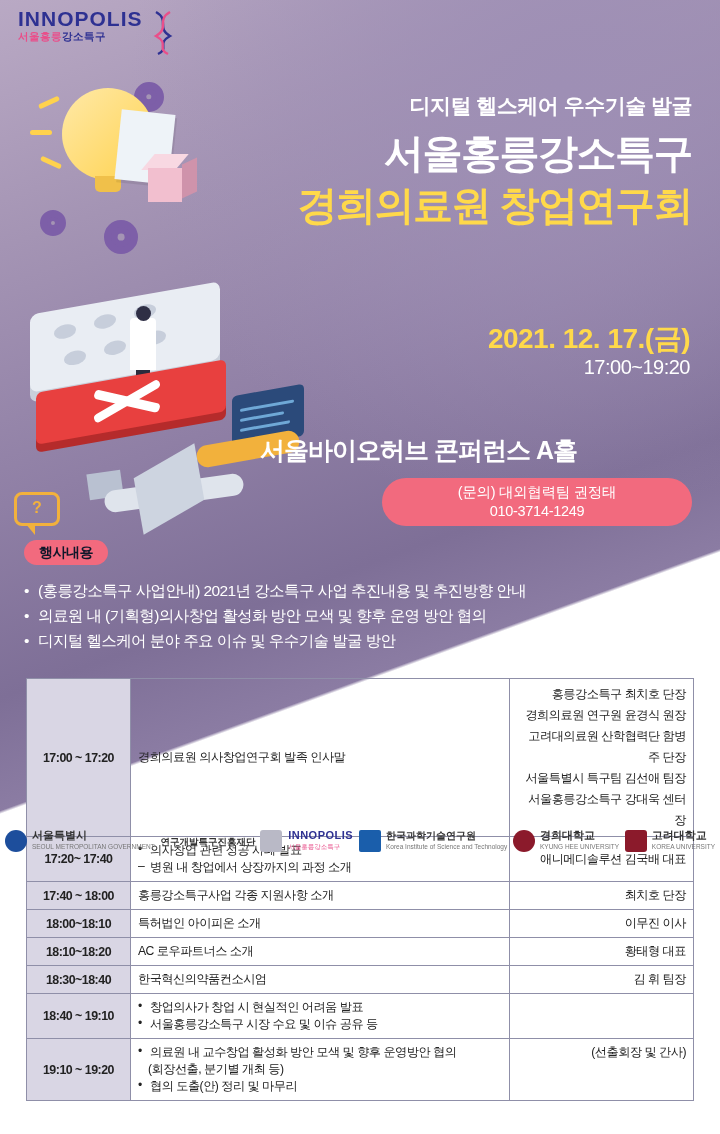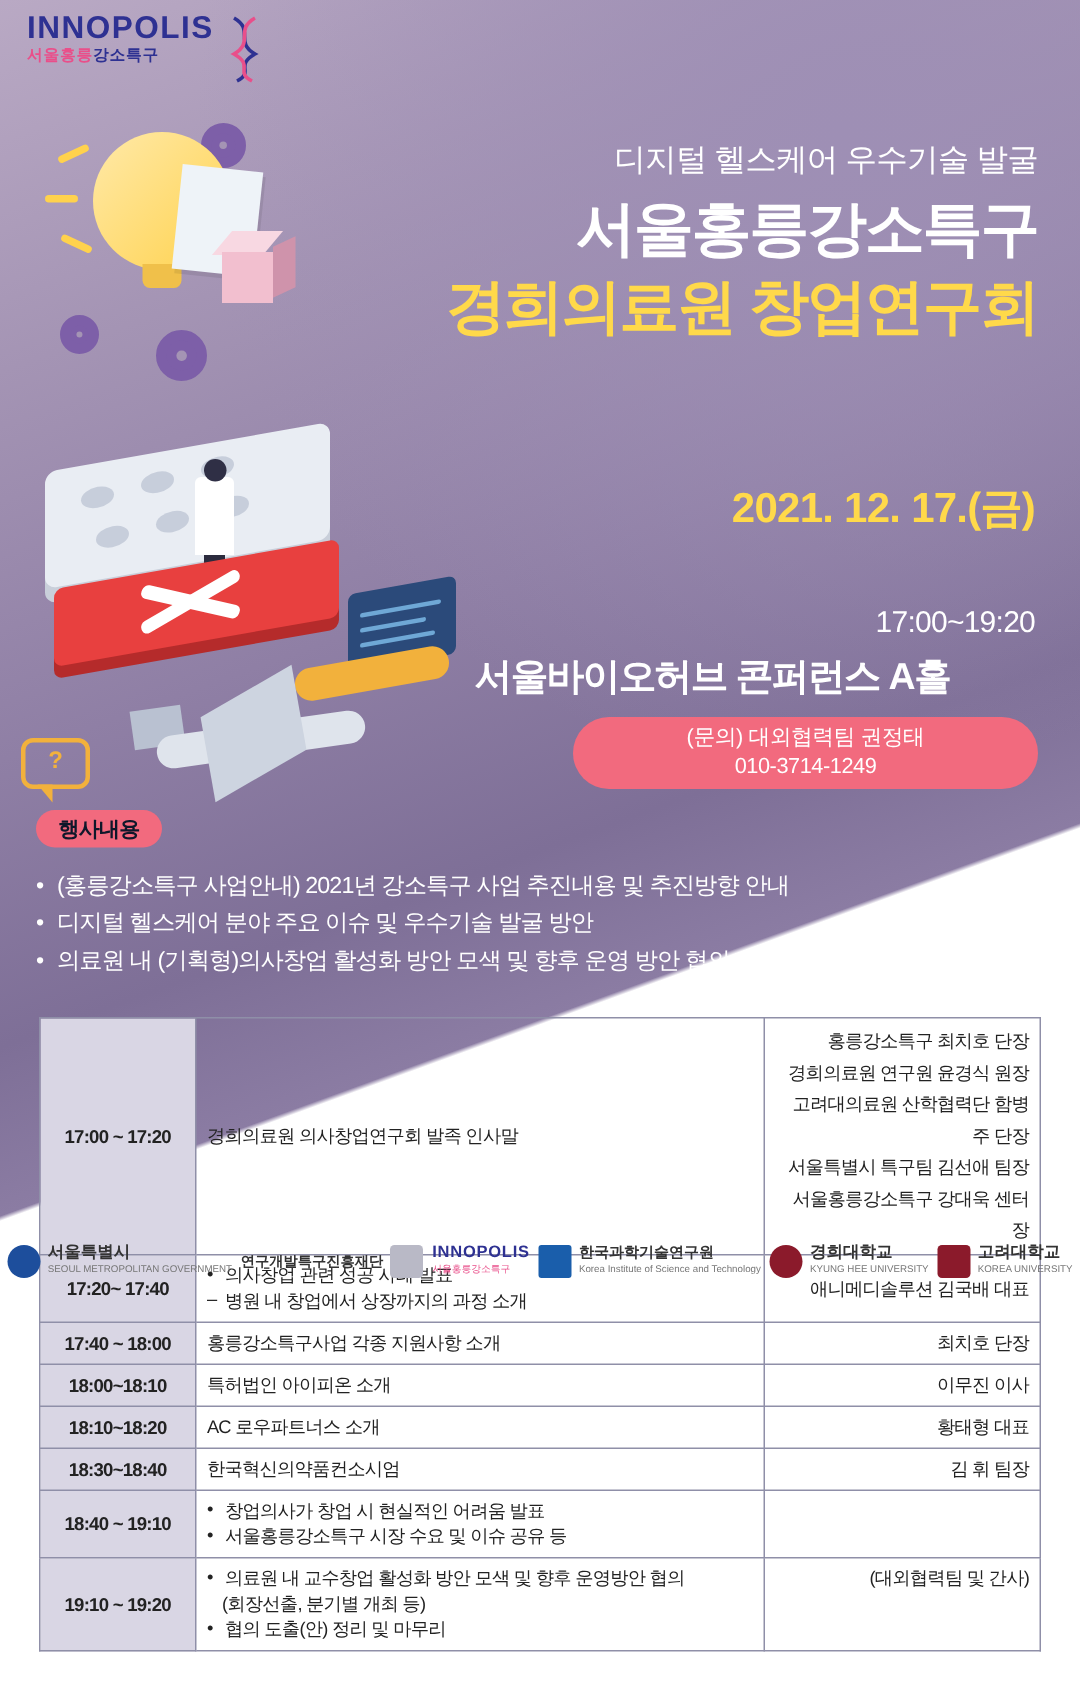--- a/index.html
+++ b/index.html
@@ -140,39 +140,39 @@
   .chat span{
     position:absolute; left:0; right:0; top:4px; text-align:center;
     color:#f2b13c; font-size:16px; font-weight:bold;
   }
 
   
   .head-wrap{
     position:absolute; right:28px; top:92px; width:430px; text-align:right;
     color:#fff;
   }
-  .h-pre{ font-size:21px; font-weight:normal; letter-spacing:-.5px;text-align:right; }
+  .h-pre{ font-size:21px; font-weight:bold; letter-spacing:-.5px;text-align:right; }
   .h-main{
     font-size:40px; font-weight:bold; letter-spacing:-1.5px;
     margin-top:8px; line-height:50px;
   }
   .h-main2{
     font-size:40px; font-weight:bold; letter-spacing:-1.5px;
     color:#ffd94a; line-height:54px;
   }
   .date{
     position:absolute; right:30px; top:320px; width:420px; text-align:right;
     color:#ffd94a; font-size:28px; font-weight:bold; letter-spacing:-.5px;
   }
   .time{
     position:absolute; right:30px; top:356px; width:420px; text-align:right;
-    color:#ffffff; font-size:20px; letter-spacing:-.5px;margin-top:48px;
+    color:#ffffff; font-size:20px; letter-spacing:-.5px;
   }
   .venue{
-    position:absolute; right:30px; top:434px; width:430px; text-align:center;
+    position:absolute; right:30px; top:434px; width:430px; text-align:left;
     color:#ffffff; font-size:25px; font-weight:bold; letter-spacing:-1px;
   }
   .contact{
     position:absolute; right:28px; top:478px; width:310px; height:48px;
     background:#f26a7e; border-radius:24px; color:#fff;
     display:flex; flex-direction:column; align-items:center; justify-content:center;
     font-size:14.5px; line-height:19px; letter-spacing:-.3px;
   }
 
   
@@ -299,22 +299,22 @@
   <div class="venue">서울바이오허브 콘퍼런스 A홀</div>
 
   <div class="contact">
     <div>(문의) 대외협력팀 권정태</div>
     <div>010-3714-1249</div>
   </div>
 
   <div class="badge">행사내용</div>
   <ul class="bullets">
     <li>(홍릉강소특구 사업안내) 2021년 강소특구 사업 추진내용 및 추진방향 안내</li>
+    <li>의료원 내 (기획형)의사창업 활성화 방안 모색 및 향후 운영 방안 협의</li>
     <li>디지털 헬스케어 분야 주요 이슈 및 우수기술 발굴 방안</li>
-    <li>의료원 내 (기획형)의사창업 활성화 방안 모색 및 향후 운영 방안 협의</li>
   </ul>
 
   <table class="schedule">
     <tbody>
       <tr>
         <td class="tcol">17:00 ~ 17:20</td>
         <td class="desc">경희의료원 의사창업연구회 발족 인사말</td>
         <td class="who who-multi">
           <div>홍릉강소특구 최치호 단장</div>
           <div>경희의료원 연구원 윤경식 원장</div>
@@ -367,21 +367,21 @@
         <td class="who"></td>
       </tr>
 
       <tr>
         <td class="tcol">19:10 ~ 19:20</td>
         <td class="desc">
           <div class="b-line">의료원 내 교수창업 활성화 방안 모색 및 향후  운영방안 협의</div>
           <div class="sub">(회장선출, 분기별 개최 등)</div>
           <div class="b-line">협의 도출(안) 정리 및 마무리</div>
         </td>
-        <td class="who" style="vertical-align:top">(대외협력팀 및 간사)</td>
+        <td class="who" style="vertical-align:top">(선출회장 및 간사)</td>
       </tr>
     </tbody>
   </table>
 
   <div class="footer">
     <div class="flogo">
       <div class="fmark" style="background:#1d4e9c"></div>
       <div class="ftxt">
         <b>서울특별시</b>
         <small>SEOUL METROPOLITAN GOVERNMENT</small>

